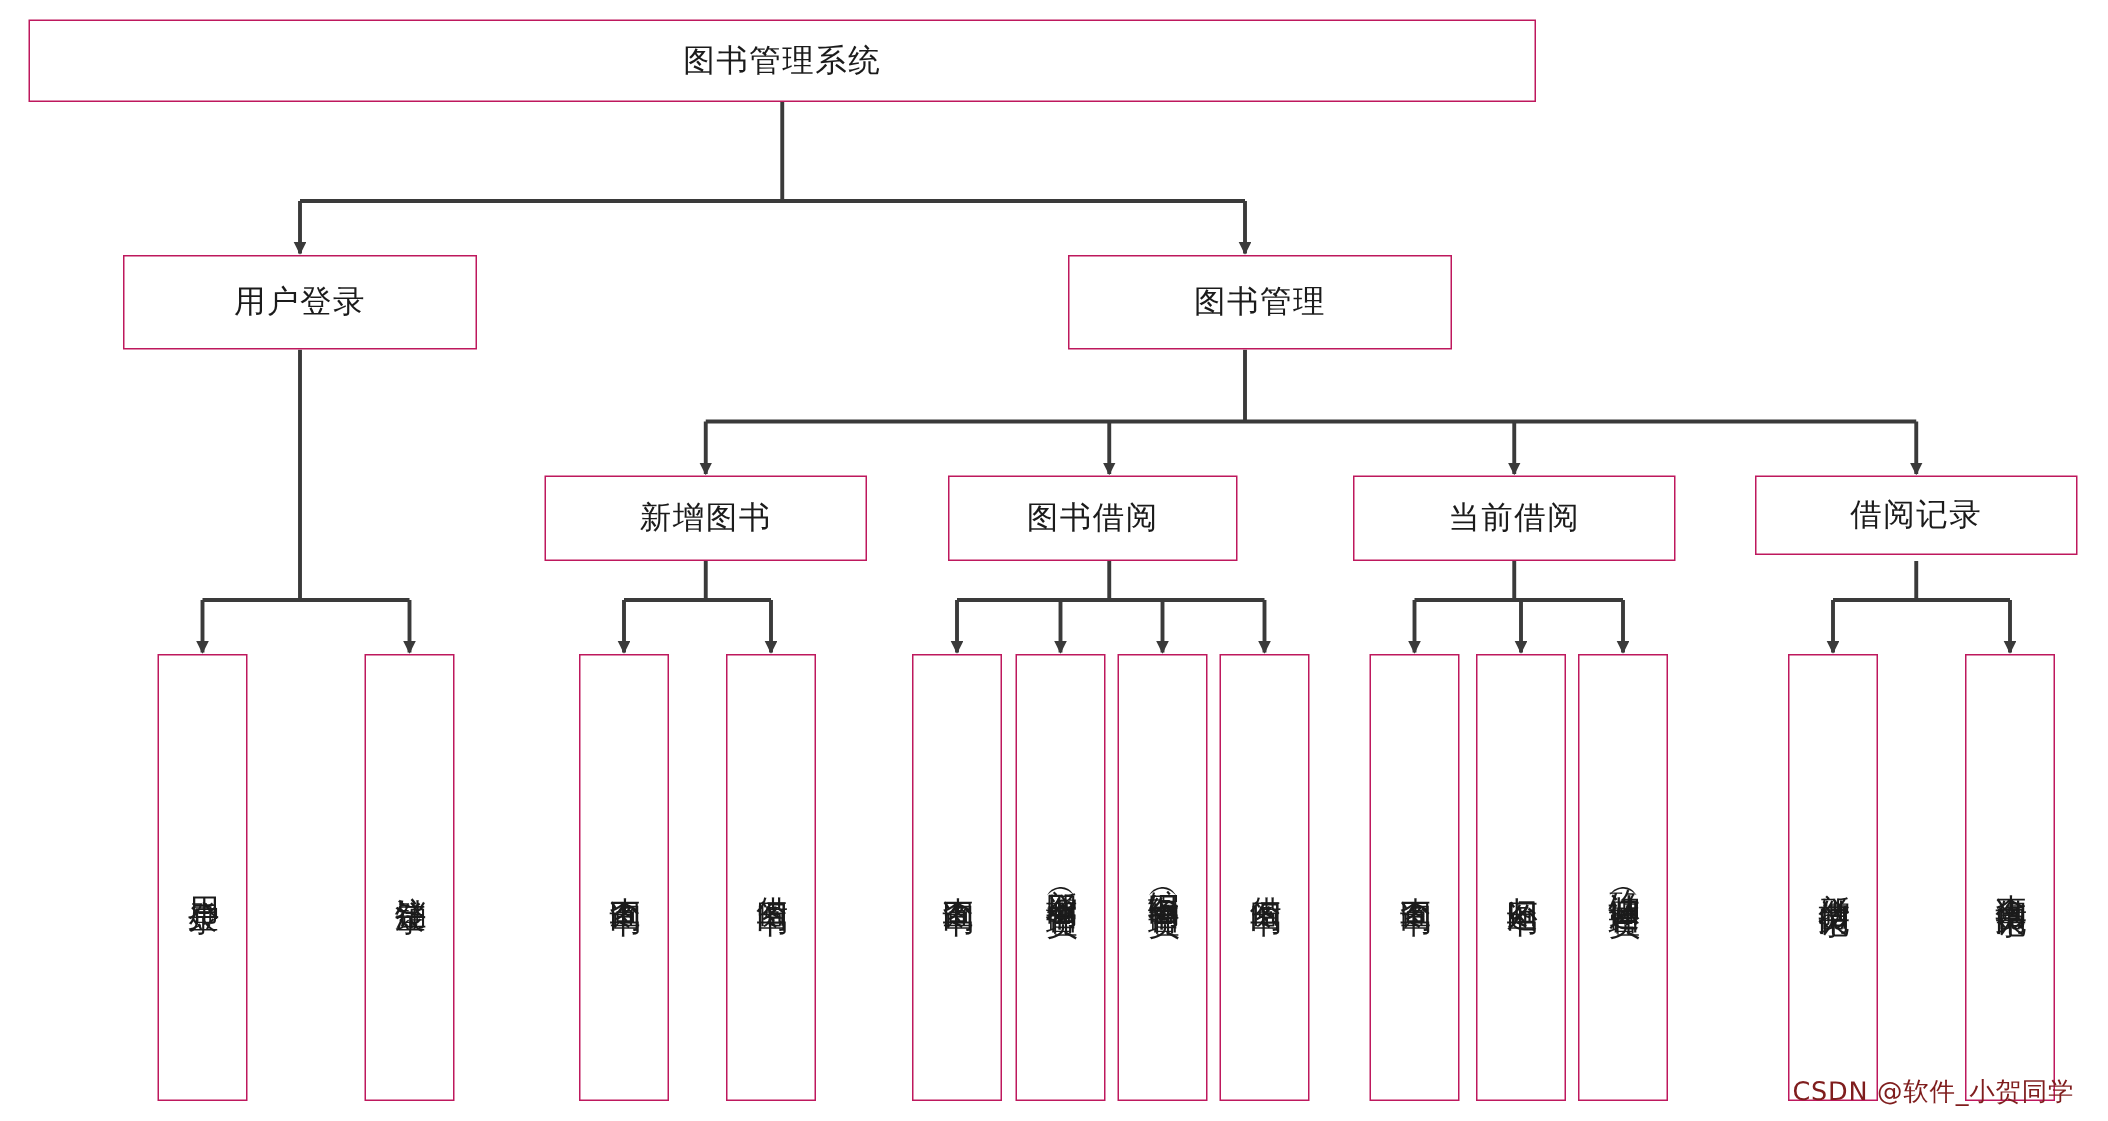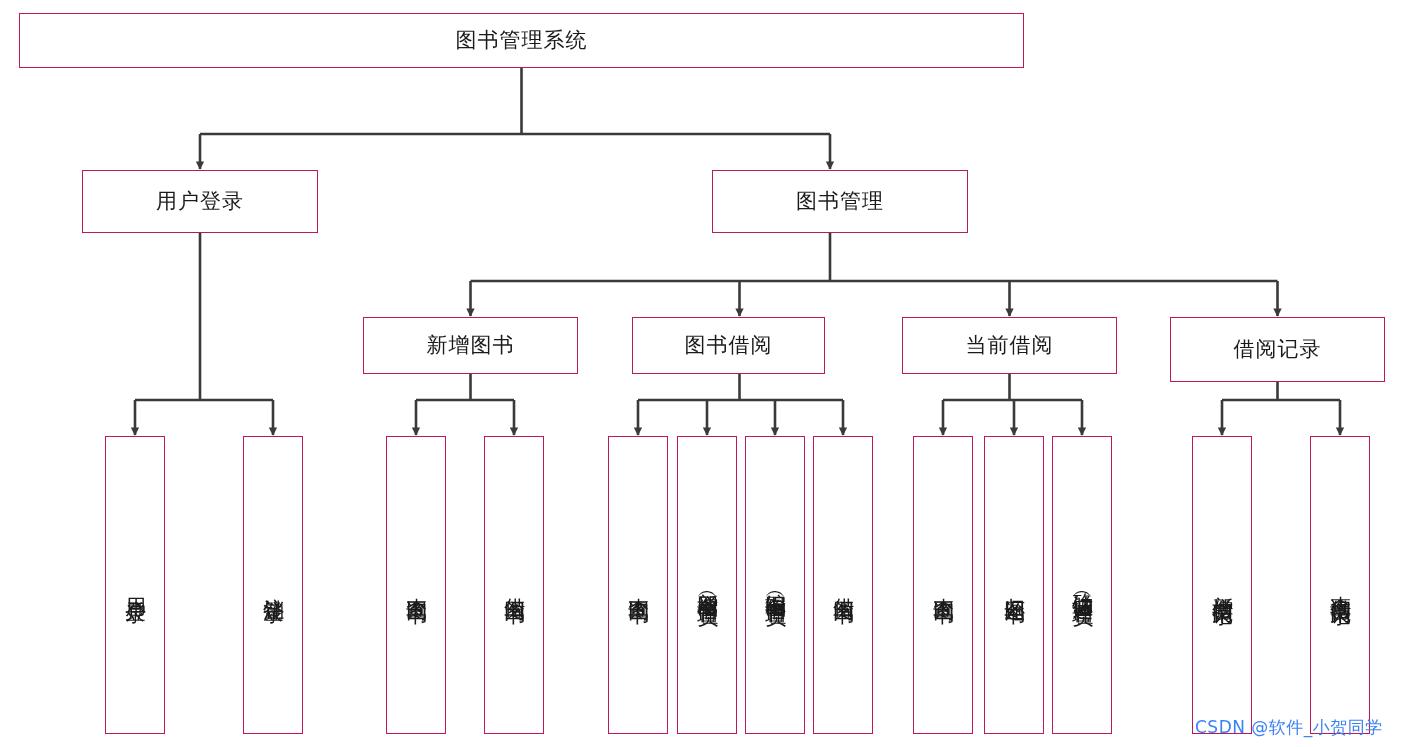--- a/index.html
+++ b/index.html
@@ -51,21 +51,21 @@
     text-orientation: upright;
     font-size: 21px;
     line-height: 1.32;
     letter-spacing: 2px;
     white-space: nowrap;
     text-align: center;
   }
   .watermark {
     position: absolute;
     font-size: 17px;
-    color: #3b82f6;
+    color: #7f1d1d;
     white-space: nowrap;
     letter-spacing: 0.5px;
     pointer-events: none;
   }
 </style>
 </head>
 <body>
 
 <div id="diagram-root">
 
@@ -124,21 +124,21 @@
       </div>
       <div class="node horiz" style="left: 363px; top: 317px; width: 215px; height: 57px;">
         <span class="label">新增图书</span>
       </div>
       <div class="node horiz" style="left: 632px; top: 317px; width: 193px; height: 57px;">
         <span class="label">图书借阅</span>
       </div>
       <div class="node horiz" style="left: 902px; top: 317px; width: 215px; height: 57px;">
         <span class="label">当前借阅</span>
       </div>
-      <div class="node horiz" style="left: 1170px; top: 317px; width: 215px; height: 65px;">
+      <div class="node horiz" style="left: 1170px; top: 317px; width: 215px; height: 53px;">
         <span class="label">借阅记录</span>
       </div>
       <div class="node vert" style="left: 105px; top: 436px; width: 60px; height: 298px;">
         <span class="label">用户登录</span>
       </div>
       <div class="node vert" style="left: 243px; top: 436px; width: 60px; height: 298px;">
         <span class="label">注销登录</span>
       </div>
       <div class="node vert" style="left: 386px; top: 436px; width: 60px; height: 298px;">
         <span class="label">查询图书</span>

